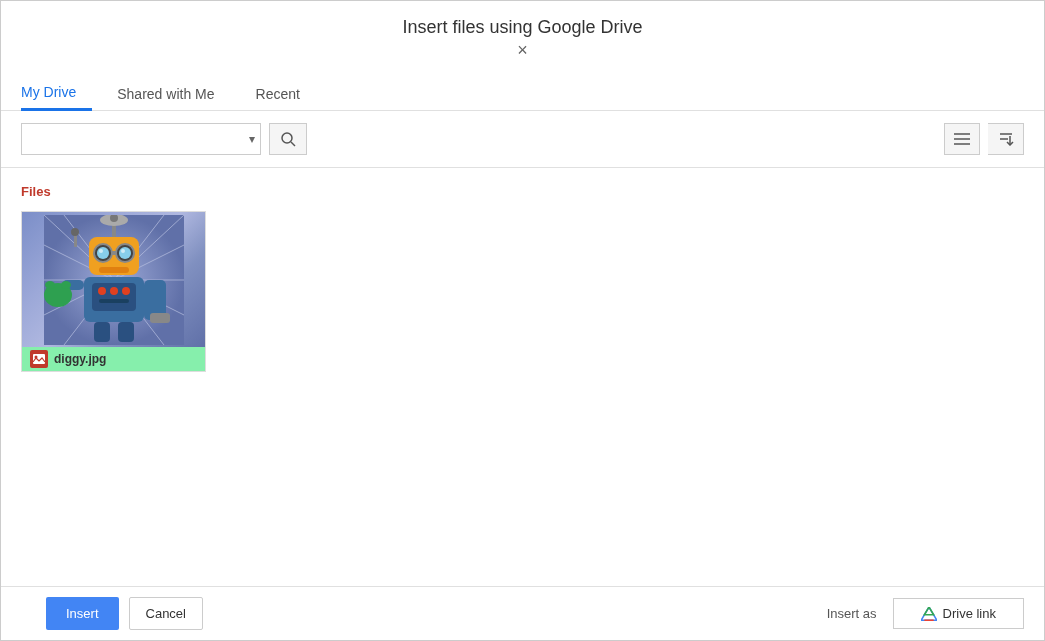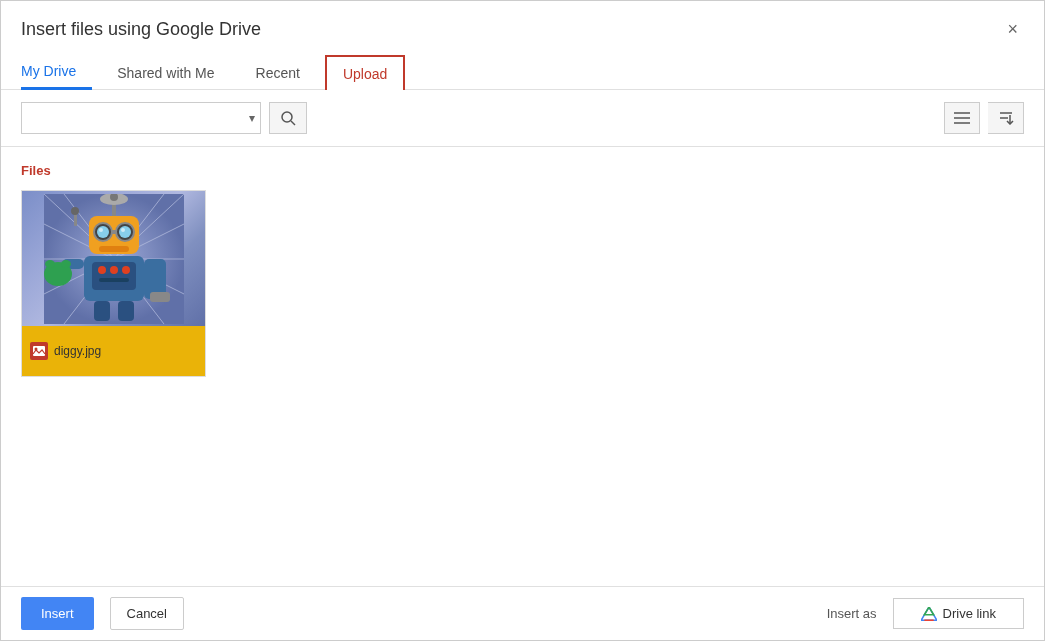--- a/index.html
+++ b/index.html
@@ -23,20 +23,21 @@
     }
     .dialog-header {
       padding: 16px 20px 0 20px;
       border-bottom: 1px solid #e0e0e0;
     }
     .dialog-title-row {
       display: flex;
       align-items: center;
       justify-content: space-between;
       margin-bottom: 12px;
+      flex-direction: column;
     }
     .dialog-title {
       font-size: 18px;
       font-weight: normal;
       color: #333;
     }
     .close-btn {
       background: none;
       border: none;
       font-size: 18px;
@@ -159,23 +160,24 @@
       display: flex;
       align-items: center;
       justify-content: center;
       position: relative;
       overflow: hidden;
     }
     
     .file-info {
       display: flex;
       align-items: center;
-      padding: 16px 8px;
+      padding: 3px 8px;
       gap: 6px;
-      background: #eab308;
+      background: #86efac;
+      font-weight: bold;
     }
     .file-icon {
       width: 18px;
       height: 18px;
       background: #c0392b;
       border-radius: 2px;
       display: flex;
       align-items: center;
       justify-content: center;
       flex-shrink: 0;
@@ -186,21 +188,22 @@
     }
     .dialog-footer {
       border-top: 1px solid #e0e0e0;
       padding: 10px 20px;
       display: flex;
       align-items: center;
       justify-content: space-between;
     }
     .footer-left {
       display: flex;
-      gap: 16px;
+      gap: 10px;
+      margin-left: 25px;
     }
     .insert-btn {
       background: #4285f4;
       color: #fff;
       border: none;
       padding: 8px 20px;
       font-size: 13px;
       cursor: pointer;
       border-radius: 2px;
     }
@@ -249,21 +252,20 @@
 
   <div class="dialog-header">
     <div class="dialog-title-row">
       <h2 class="dialog-title">Insert files using Google Drive</h2>
       <button class="close-btn">×</button>
     </div>
     <div class="tabs">
       <button class="tab active">My Drive</button>
       <button class="tab">Shared with Me</button>
       <button class="tab">Recent</button>
-      <button class="tab upload-selected">Upload</button>
     </div>
   </div>
 
   <div class="toolbar">
     <div class="folder-select-wrapper">
       <select class="folder-select">
         <option value=""></option>
       </select>
       <span class="select-arrow">▾</span>
     </div>

